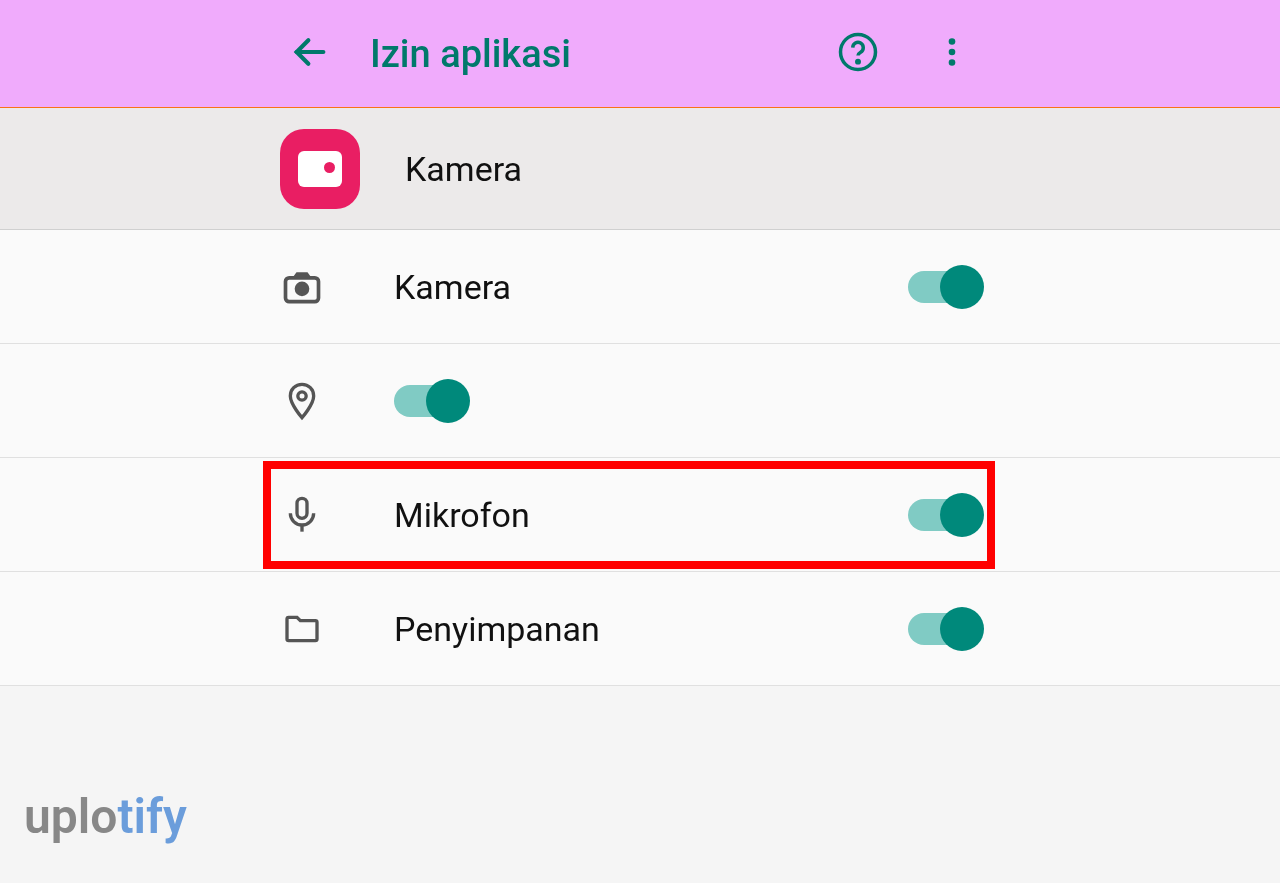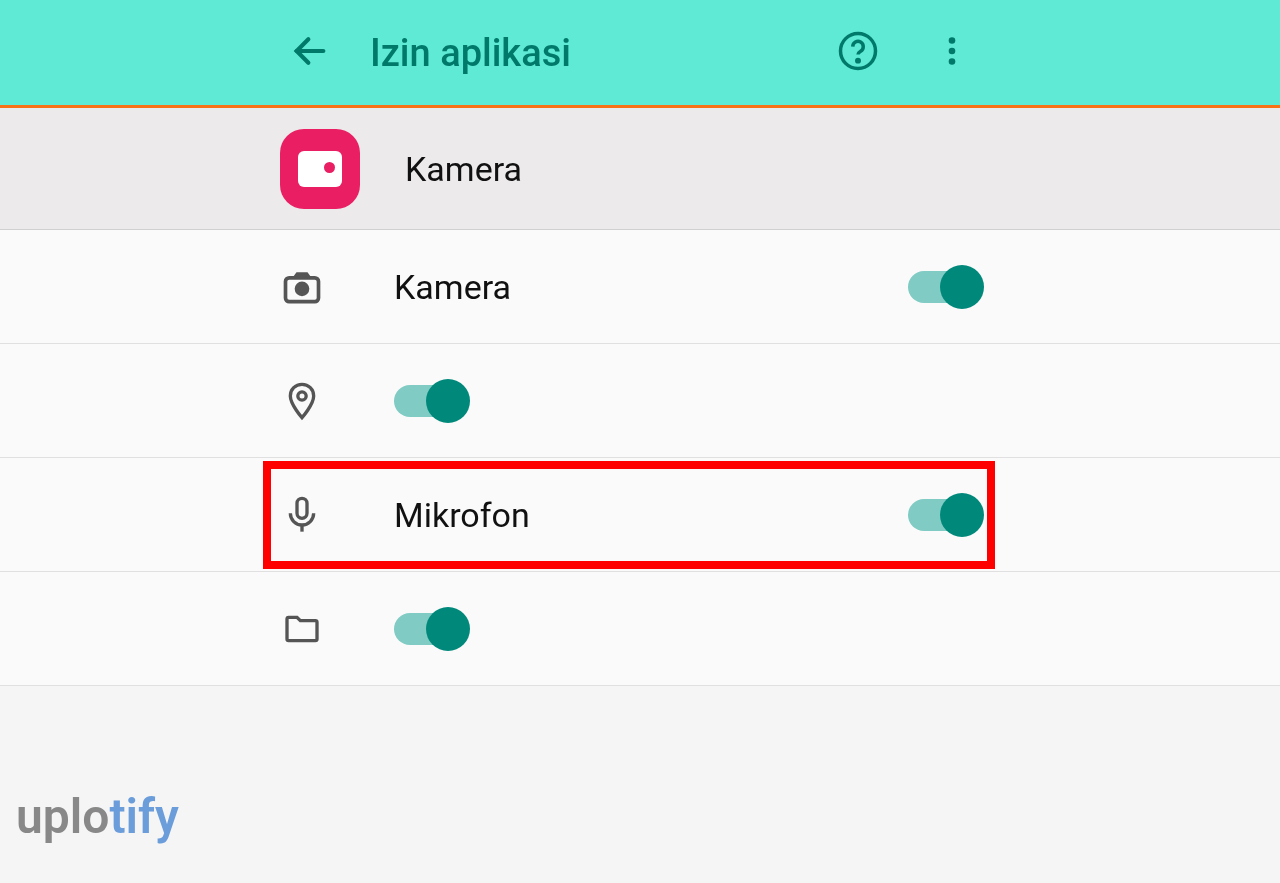--- a/index.html
+++ b/index.html
@@ -8,26 +8,26 @@
       box-sizing: border-box;
     }
     body {
       font-family: -apple-system, BlinkMacSystemFont, 'Segoe UI', Roboto, sans-serif;
       background: #f5f5f5;
       width: 1280px;
       height: 883px;
       position: relative;
     }
     .header {
-      background: #5eead4;
+      background: #f0abfc;
       height: 108px;
       display: flex;
       align-items: center;
       padding: 0 40px;
-      border-bottom: 3px solid #f97316;
+      border-bottom: 1px solid #f97316;
     }
     .back-arrow {
       color: #00796b;
       margin-left: 250px;
       cursor: pointer;
     }
     .page-title {
       color: #00796b;
       font-size: 38px;
       font-weight: 500;
@@ -127,21 +127,21 @@
       left: 263px;
       top: 461px;
       width: 732px;
       height: 108px;
       border: 8px solid #ff0000;
       pointer-events: none;
     }
     .watermark {
       position: absolute;
       bottom: 38px;
-      left: 16px;
+      left: 24px;
       font-size: 48px;
       font-weight: 600;
       color: #888;
       margin-top: 22px;
     }
     .watermark-suffix {
       color: #6b9ddb;
     }
   </style>
 </head>
@@ -220,20 +220,21 @@
     <div class="toggle-knob"></div>
   </div>
 </div>
 
 <div class="permission-row">
   <span class="perm-icon">
     <svg width="44" height="40" viewBox="0 0 24 24" fill="none" stroke="currentColor" stroke-width="2">
       <path d="M3 6a1 1 0 0 1 1-1h5l2 2h9a1 1 0 0 1 1 1v10a1 1 0 0 1-1 1H4a1 1 0 0 1-1-1V6z"></path>
     </svg>
   </span>
+  <span class="perm-label">Penyimpanan</span>
   <div class="toggle">
     <div class="toggle-knob"></div>
   </div>
 </div>
 
 <div class="highlight-box"></div>
 
 <div class="watermark">
   <span>uplo</span><span class="watermark-suffix">tify</span>
 </div>

